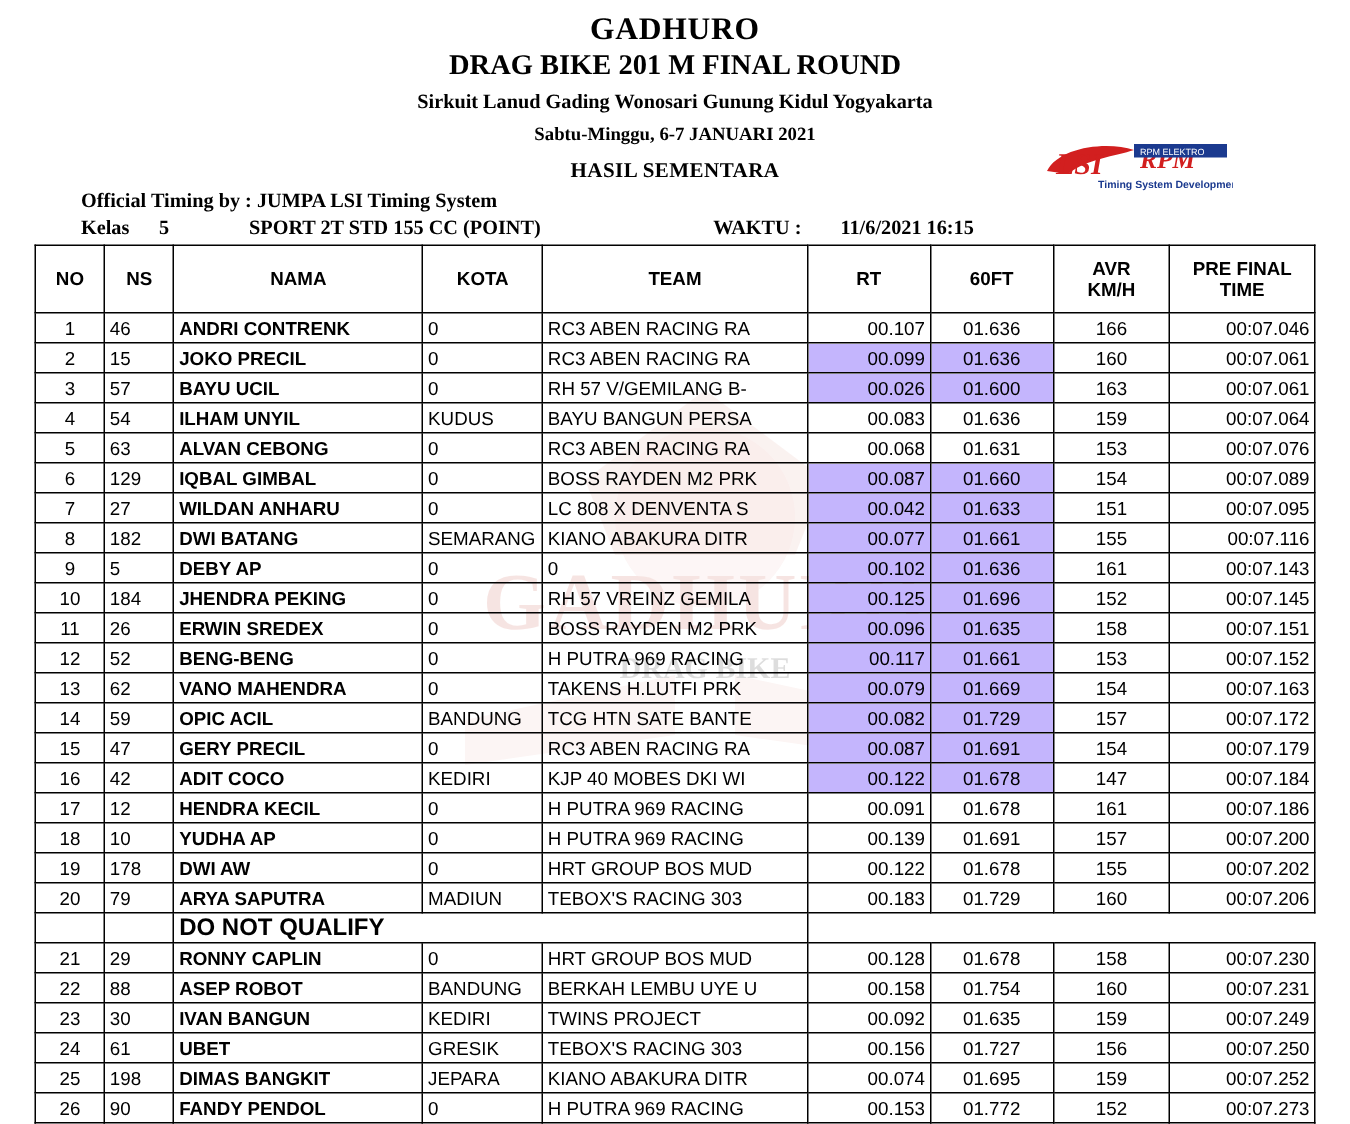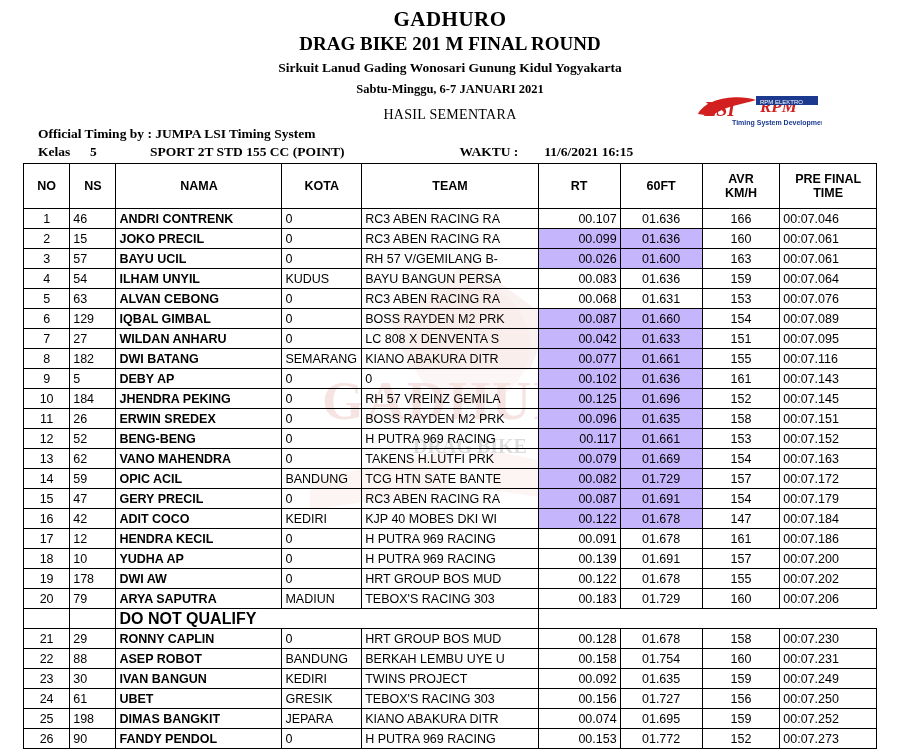--- a/index.html
+++ b/index.html
@@ -75,38 +75,38 @@
     line-height:1.6;
   }
   .h-sub3{
     font-family:"Liberation Serif", serif;
     font-weight:bold;
     font-size:12.5px;
     line-height:1.7;
   }
   .h-status{
     font-family:"Liberation Serif", serif;
-    font-weight:normal;
+    font-weight:bold;
     font-size:14px;
     margin-top:7px;
     letter-spacing:.3px;
   }
   .logo{
     position:absolute;
     right:78px;
     top:92px;
     width:128px;
     height:40px;
     z-index:3;
   }
   .meta{
     position:relative;
     z-index:2;
     margin-top:2px;
-    padding-left:38px;
+    padding-left:54px;
     font-family:"Liberation Serif", serif;
     font-weight:bold;
     font-size:13.5px;
   }
   .meta-row{
     display:flex;
     align-items:baseline;
     line-height:1.35;
   }
   .meta-official{ letter-spacing:0; }
@@ -153,21 +153,21 @@
   col.c-pre{width:92px}
 
   td.no{text-align:center;font-size:11.5px;}
   td.ns{text-align:left;}
   td.nama{text-align:left;font-weight:bold;font-size:12.5px;margin-left:24px;}
   td.kota{text-align:left;font-size:11.5px;}
   td.team{text-align:left;font-size:11.5px;}
   td.rt{text-align:right;}
   td.ft{text-align:center;}
   td.avr{text-align:center;}
-  td.pre{text-align:left;margin-top:26px;}
+  td.pre{text-align:right;margin-top:26px;}
   tr.dnq td{
     font-weight:bold;
     text-align:left;
     font-size:16px;
   }
   td.blank{border-left:1px solid #000;border-right:1px solid #000;}
   .hl{ background:#c4b5fd; }
 </style>
 </head>
 <body>

